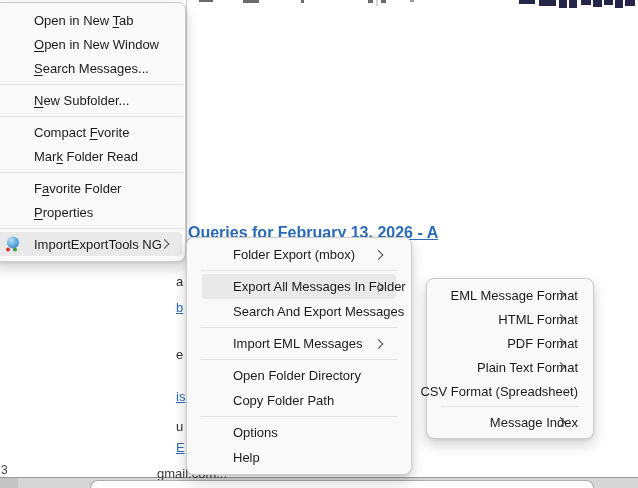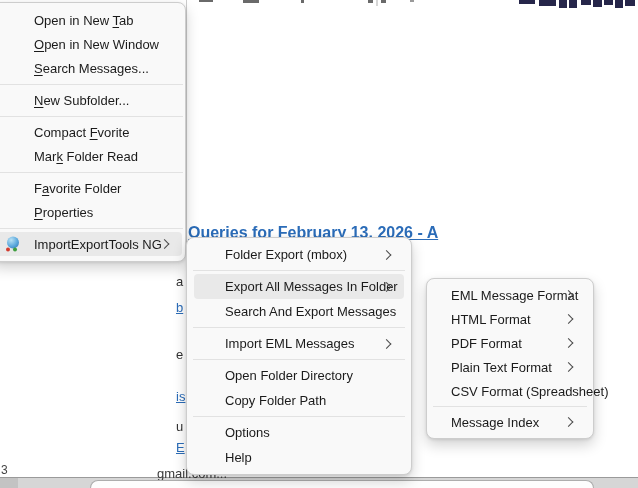--- a/index.html
+++ b/index.html
@@ -62,34 +62,34 @@
   .bottom-band   { position:absolute; left:0; top:478px; width:638px; height:10px; background:#d6d6d6; z-index:1; }
   .bottom-square { position:absolute; left:0; top:478px; width:18px;  height:10px; background:#c3c3c3; z-index:2; }
   .bottom-panel  { position:absolute; left:90px; top:480px; width:504px; height:8px; box-sizing:border-box;
                    background:#fdfdfd; border:1px solid #adadad; border-bottom:none; border-radius:9px 9px 0 0; z-index:2; }
 
   
   .menu {
     position:absolute; box-sizing:border-box;
     background:#f9f9f9; border:1px solid #cdcdcd; border-radius:8px;
     box-shadow:0 6px 14px rgba(0,0,0,0.18), 0 1px 3px rgba(0,0,0,0.10);
-    padding:4px 4px;
+    padding:4px 12px;
   }
   #folder-menu { left:-9px;  top:2px;   width:195px; padding:5px 0; z-index:10; }
   #export-menu { left:186px; top:237px; width:226px; z-index:20; }
   #format-menu { left:426px; top:278px; width:168px; z-index:30; }
 
   .menu-item {
     position:relative; display:flex; align-items:center;
     margin:0 3px; border-radius:4px;
     font-size:13px; color:#1b1b1b; white-space:nowrap; cursor:default;
   }
   #folder-menu .menu-item { height:24px; padding-left:39px; }
   #export-menu .menu-item { height:25px; padding-left:31px; }
-  #format-menu .menu-item { height:24px; padding-left:17px; }
+  #format-menu .menu-item { height:24px; padding-left:17px;justify-content:flex-end; }
 
   .menu-item.highlighted { background:#e9e9e9; }
 
   .menu-sep { height:1px; background:#e2e2e2; margin:3px 2px; }
   #folder-menu .menu-sep { margin:3.5px 2px; }
 
   .chevron {
     position:absolute; right:14px; top:50%;
     width:6px; height:6px;
     border-top:1.4px solid #4a4a4a; border-right:1.4px solid #4a4a4a;

